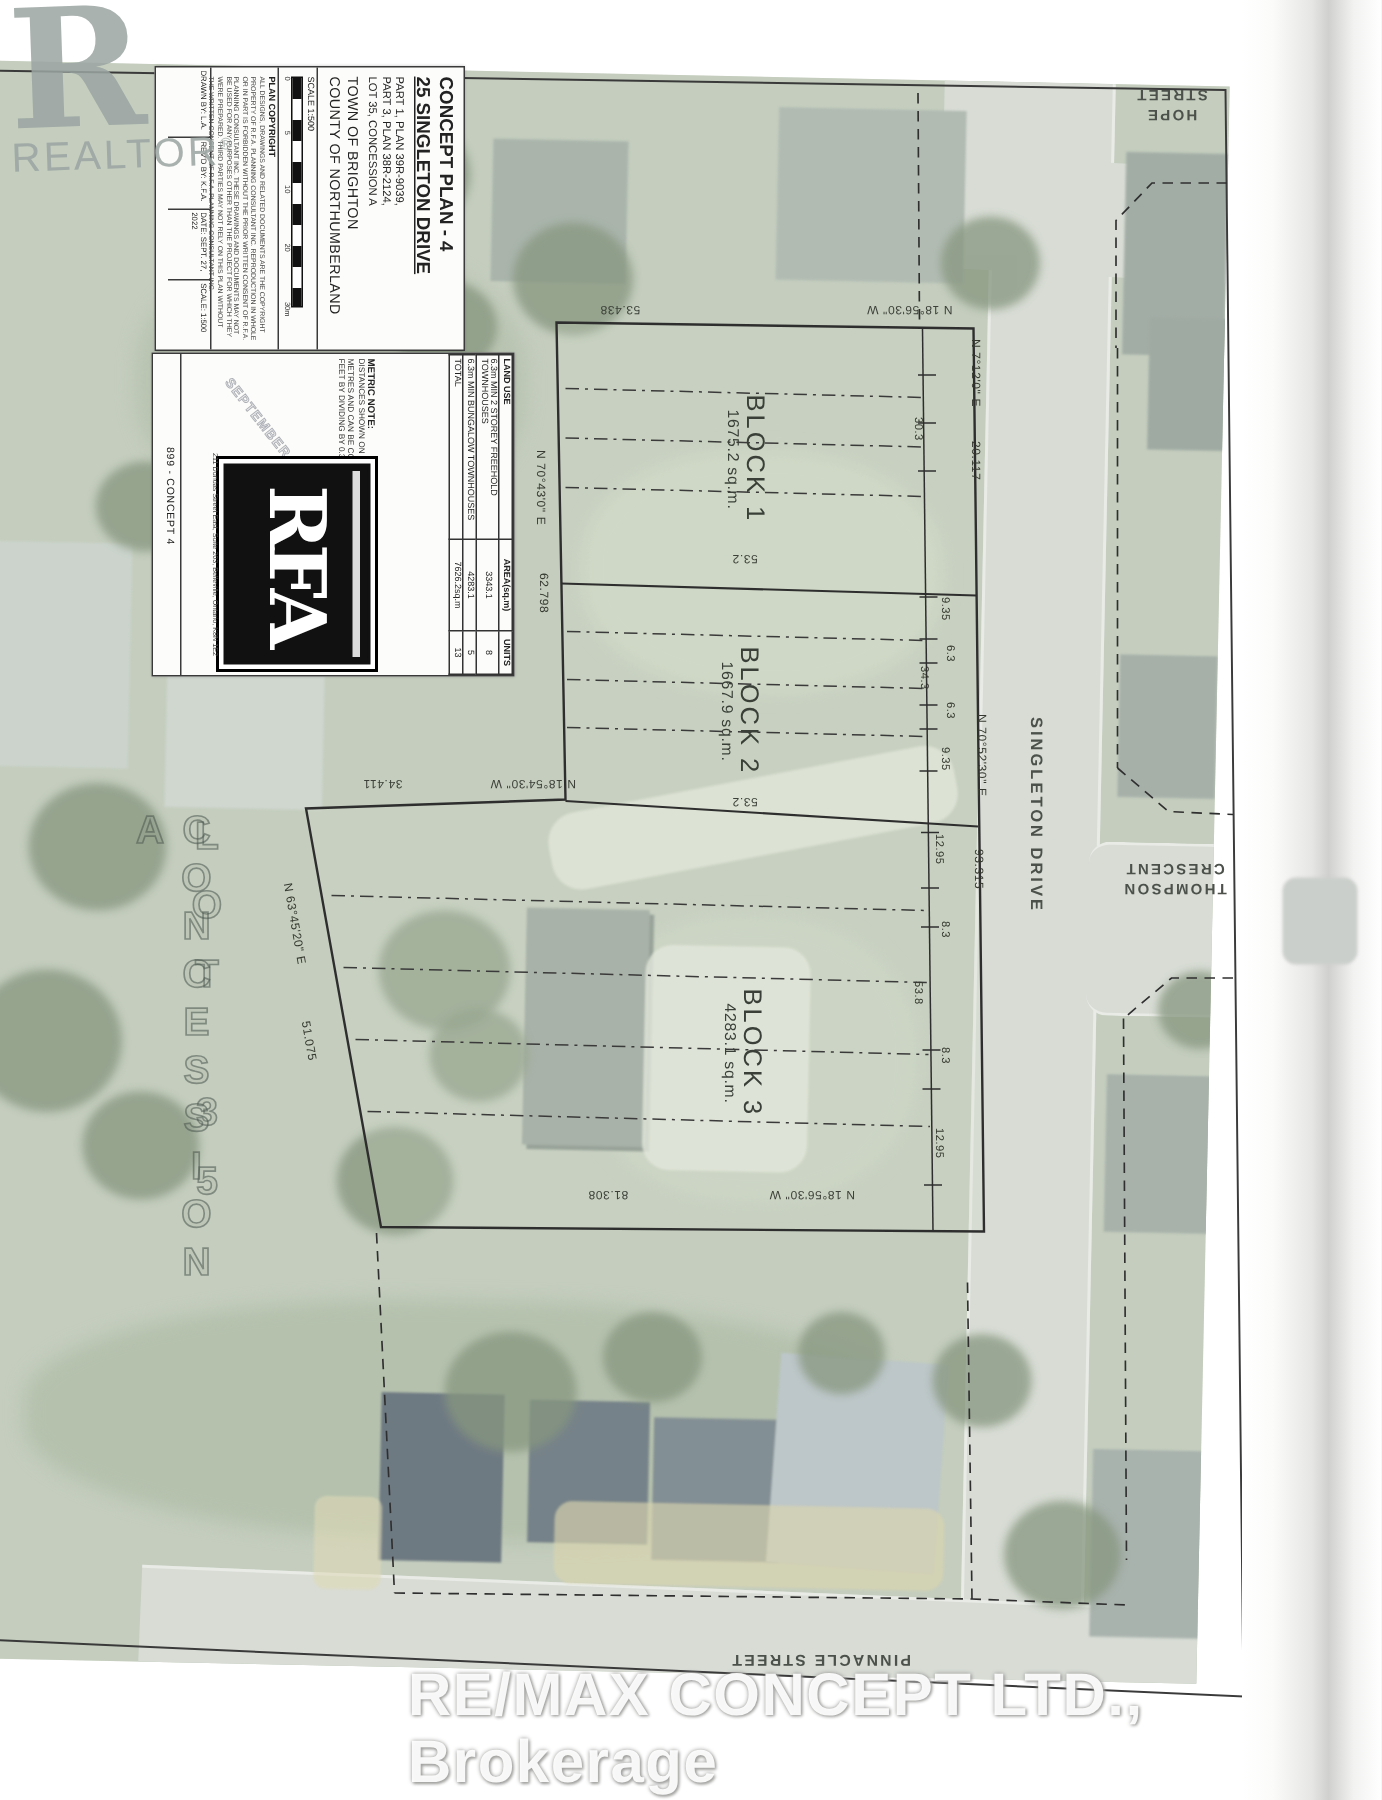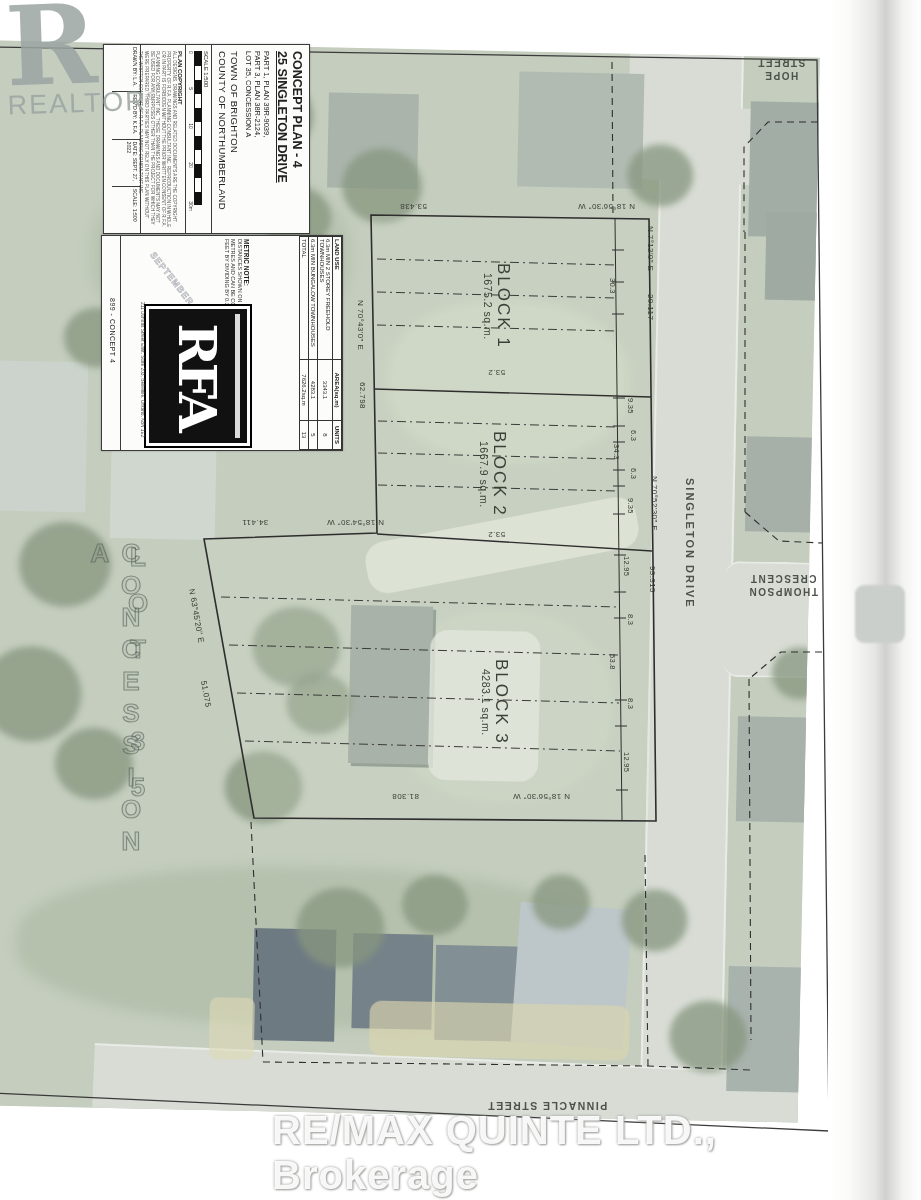--- a/index.html
+++ b/index.html
@@ -314,17 +314,17 @@
       <div style="position:absolute;left:0;bottom:0;width:100%;height:18px;border-top:1px solid #3a3a3a;">
         <div style="padding:4px 0 0 62px;font-size:7px;letter-spacing:.5px;">899 - CONCEPT 4</div>
       </div>
     </div>
   </div>
 
   <div id="realtor">
     <div class="bigR">R</div>
     <div class="word"><span>REALTOR</span><sup style="font-size:11px;">®</sup></div>
   </div>
-  <div id="remax">RE/MAX QUINTE LTD.,  Brokerage</div>
+  <div id="remax">RE/MAX CONCEPT LTD.,  Brokerage</div>
   <div id="edgeband"></div>
   <div id="sticky"></div>
 
 </div>
 
 </body></html>

